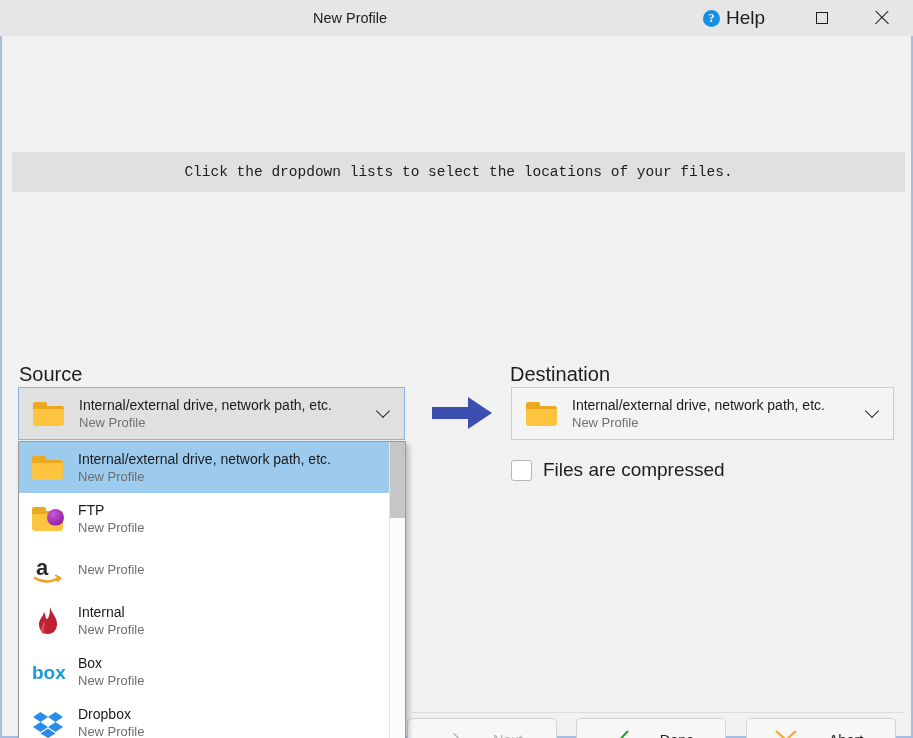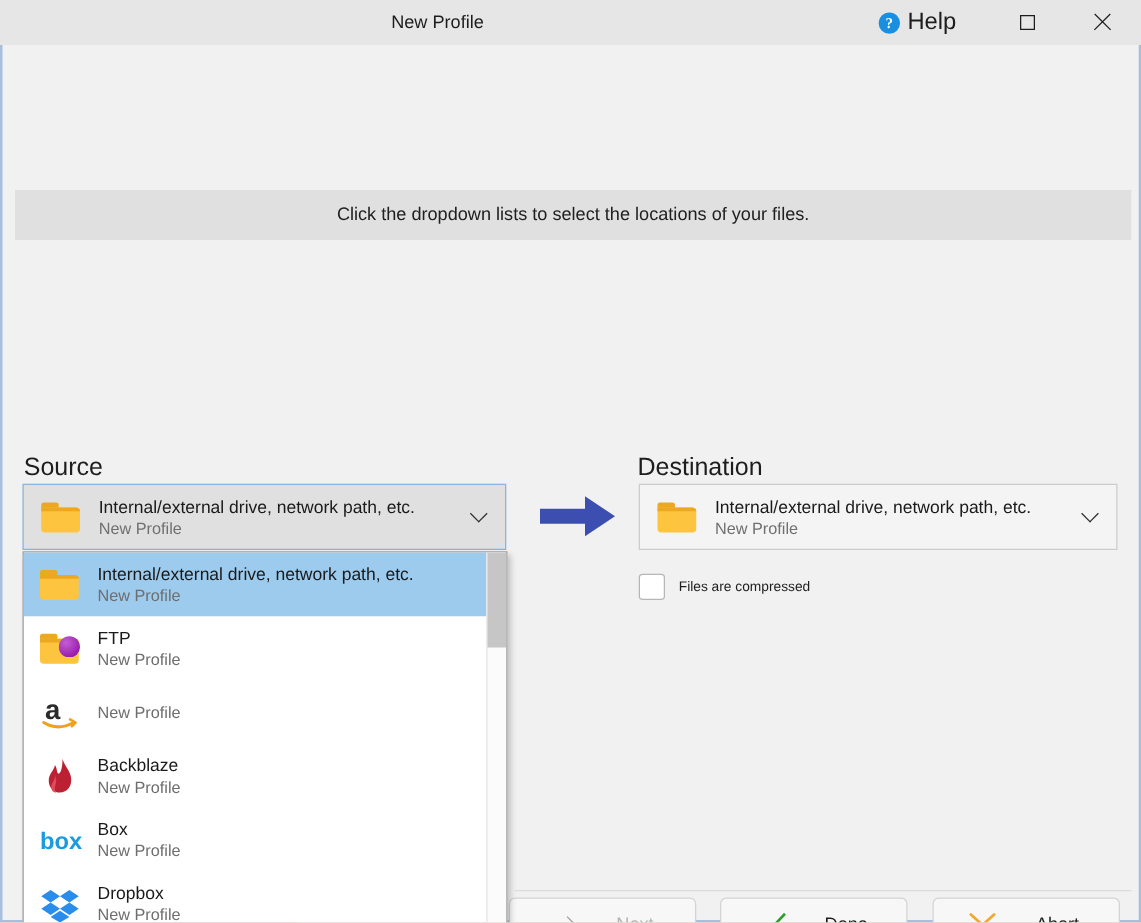--- a/index.html
+++ b/index.html
@@ -115,20 +115,21 @@
     left: 10px;
     top: 116px;
     width: 893px;
     height: 40px;
     background: #e0e0e0;
     display: flex;
     align-items: center;
     justify-content: center;
     font-size: 14.5px;
     color: #202020;
+    font-family: Liberation Mono, monospace;
   }
 
   
   .sec-label {
     position: absolute;
     font-size: 20px;
     color: #1d1d1d;
   }
   .sec-label.source { left: 17px; top: 327px; }
   .sec-label.dest   { left: 508px; top: 327px; }
@@ -247,21 +248,21 @@
     cursor: pointer;
   }
   .checkbox {
     width: 21px; height: 21px;
     background: #ffffff;
     border: 1px solid #b6b6b6;
     border-radius: 3px;
     box-sizing: border-box;
   }
   .check-label {
-    font-size: 11px;
+    font-size: 19px;
     color: #1d1d1d;
   }
 
   
   .popup {
     position: absolute;
     left: 16px;
     top: 405px;
     width: 388px;
     height: 308px;
@@ -533,21 +534,21 @@
         </div>
 
         <div class="opt">
           <span class="opt-icon">
             <svg class="brand-svg" width="32" height="30" viewBox="0 0 32 30">
               <path d="M18 1 C20 8 25 11 25 18 C25 24 21 28 16 28 C11 28 7 24 7 18.5 C7 13 11 11 12 6 C14 9 13 12 15 13 C17 12 18 7 18 1 Z" fill="#bb2033"></path>
               <path d="M12 14 C12 19 9 20 9 24 C9 26.5 11 28 13 28 C10.5 25 13 22 13 18 Z" fill="#e04a5a"></path>
             </svg>
           </span>
           <span class="opt-texts">
-            <span class="opt-main">Backblaze</span>
+            <span class="opt-main">Internal</span>
             <span class="opt-sub">New Profile</span>
           </span>
         </div>
 
         <div class="opt">
           <span class="opt-icon">
             <svg class="brand-svg" width="36" height="30" viewBox="0 0 36 30">
               <text x="0" y="22" font-family="'Liberation Sans', sans-serif" font-size="19" font-weight="bold" fill="#1a9bdc">box</text>
             </svg>
           </span>

